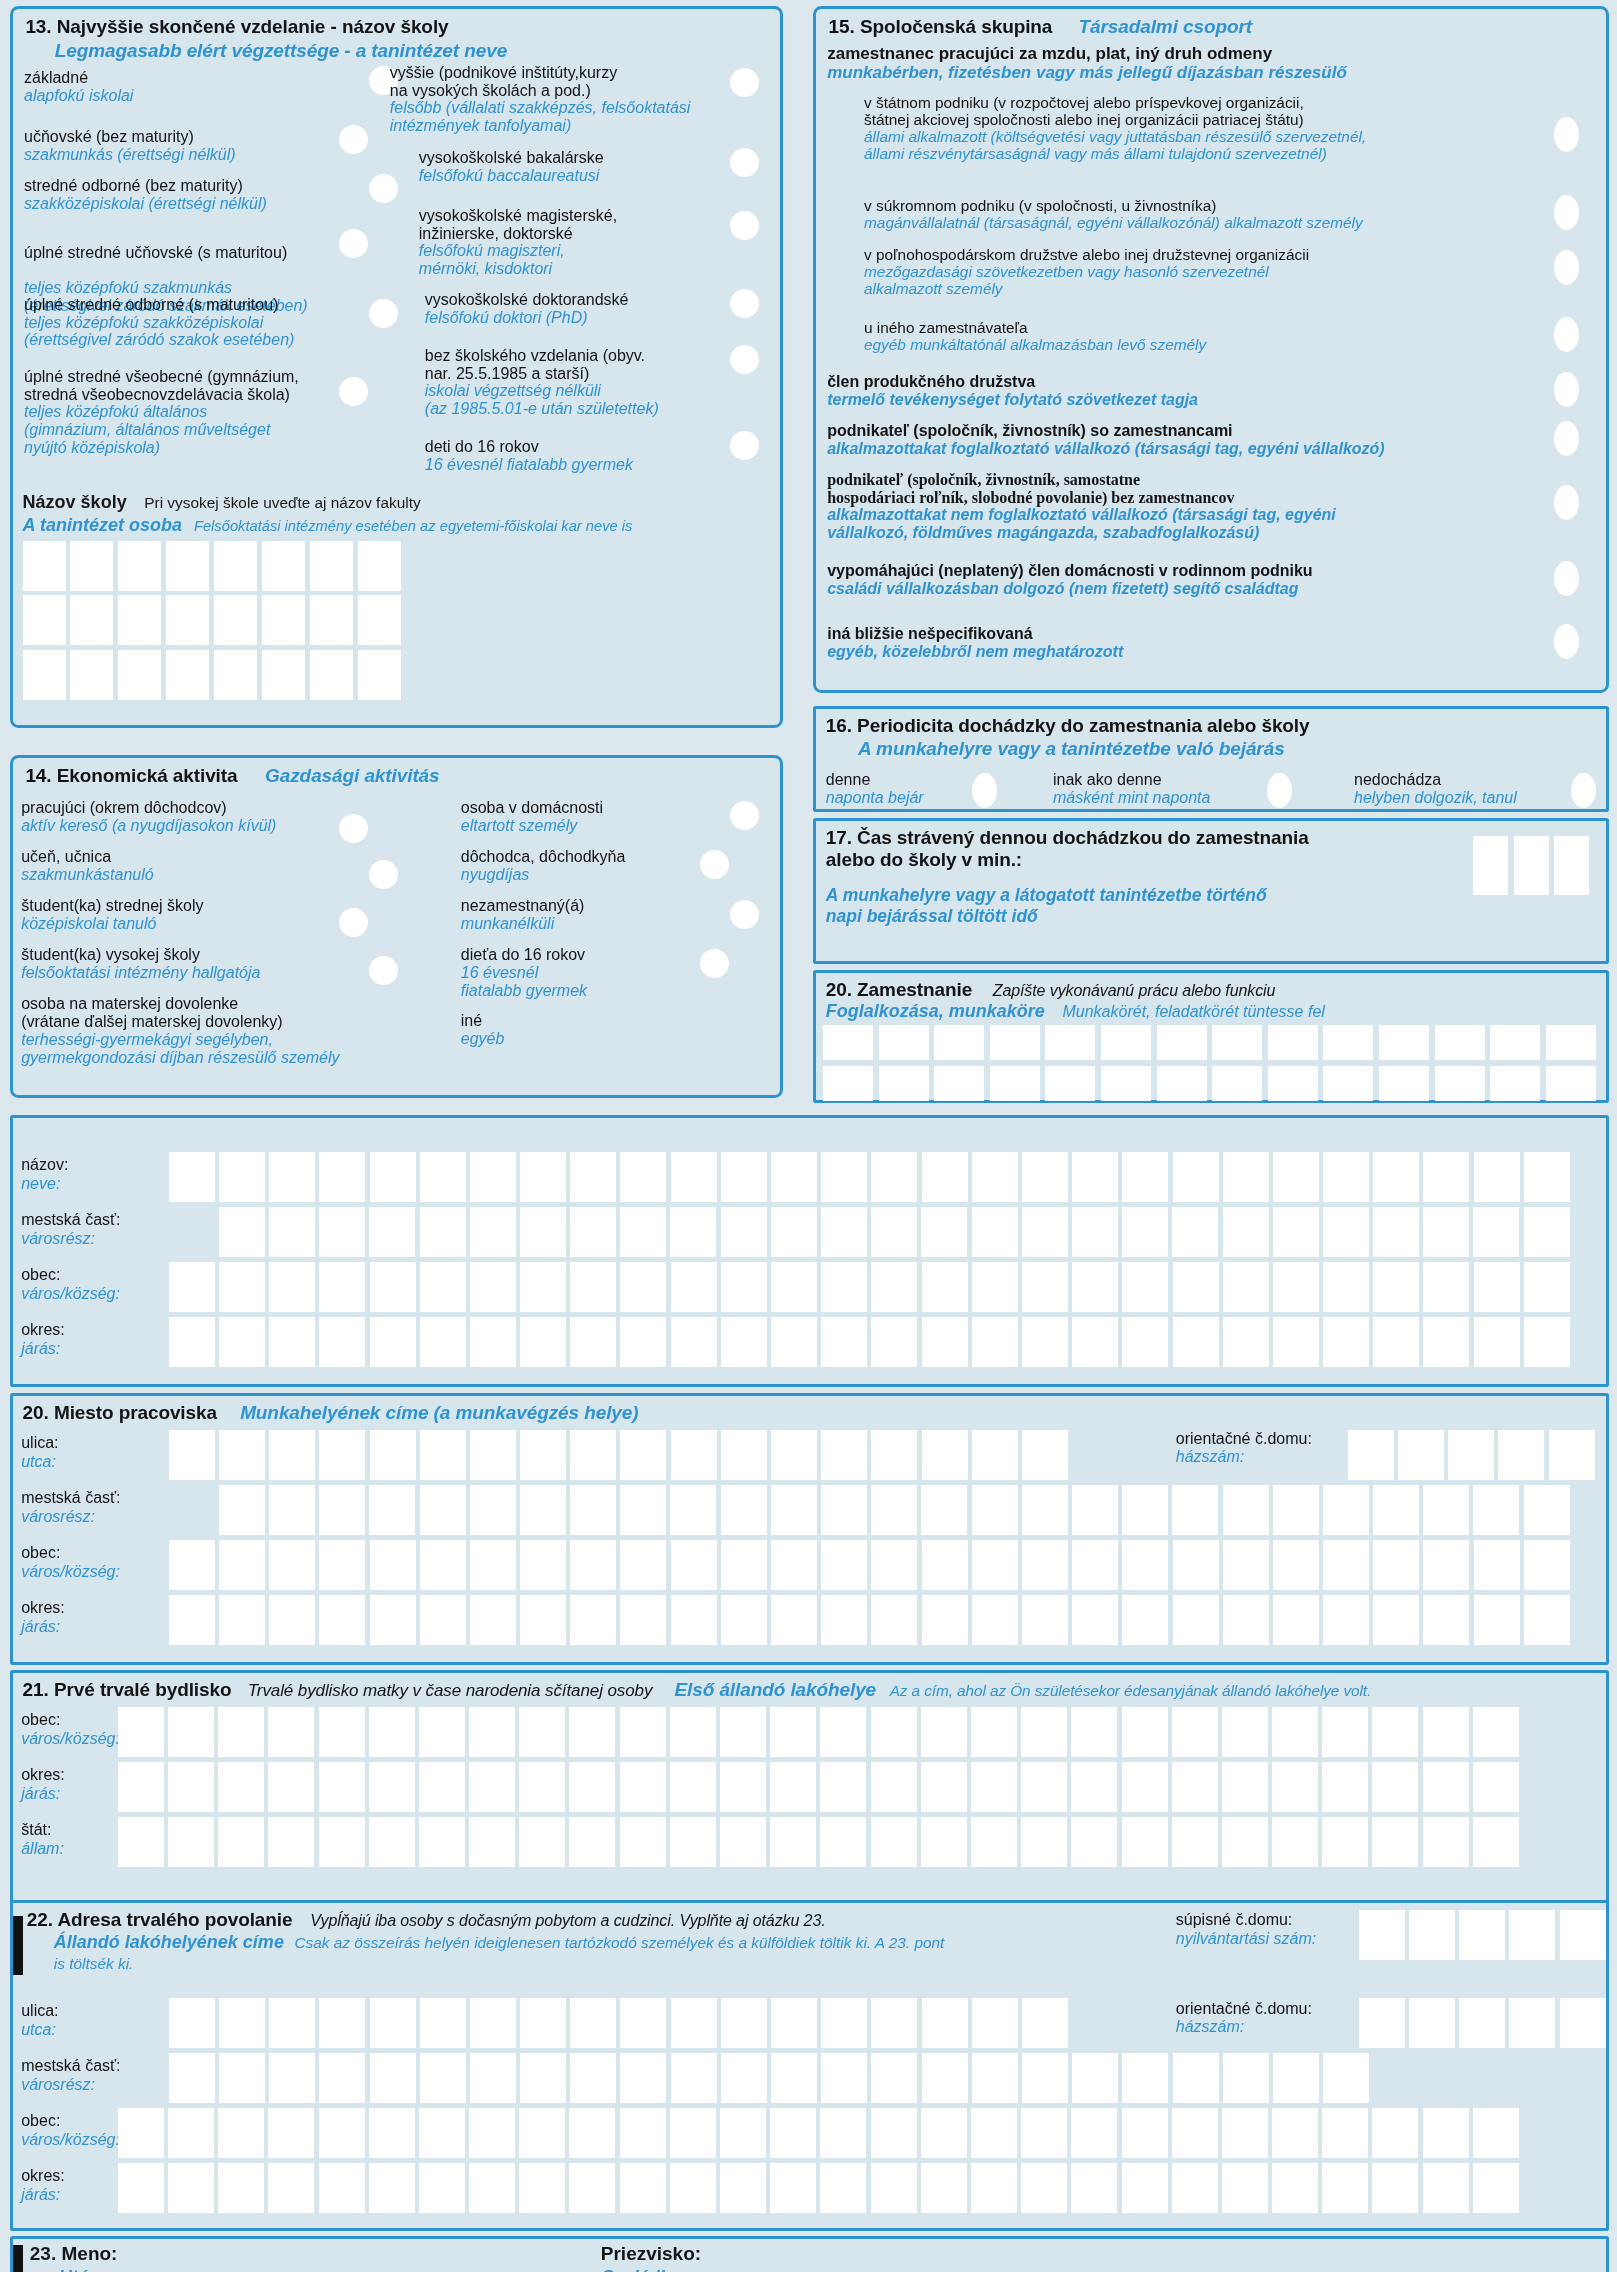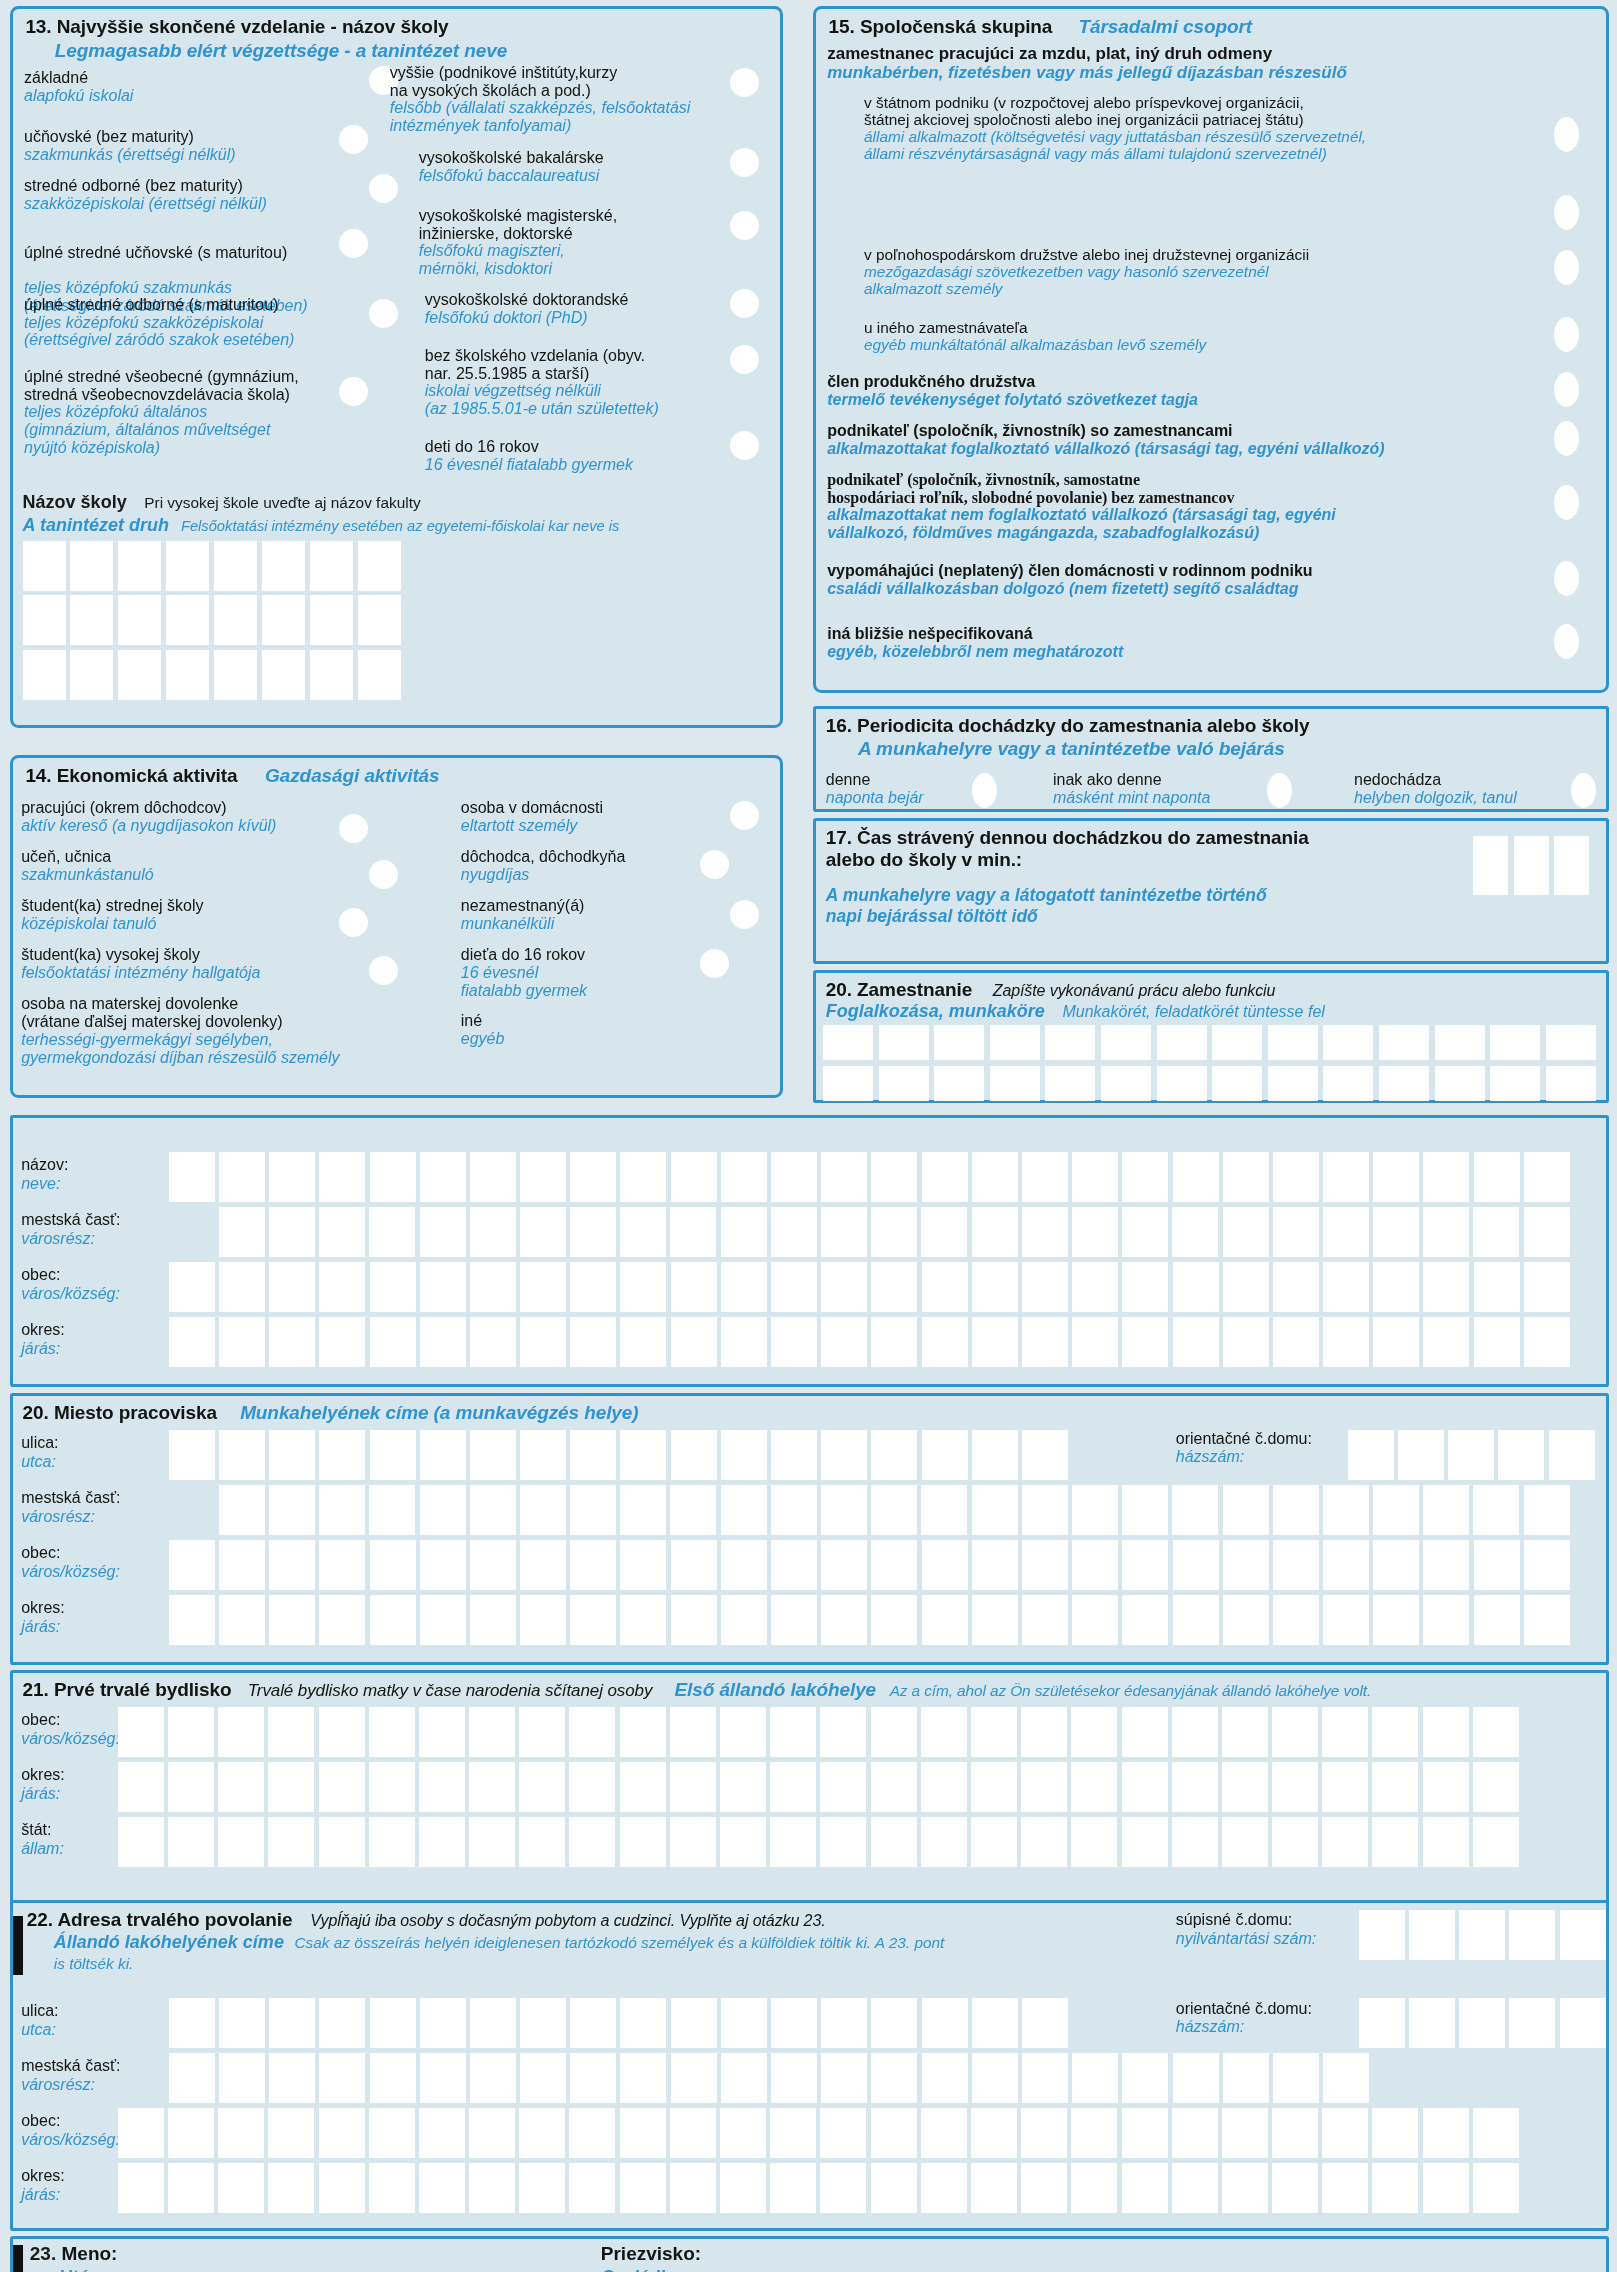--- a/index.html
+++ b/index.html
@@ -144,21 +144,21 @@
       <span class="sk">deti do 16 rokov</span>
       <span class="hu">16 évesnél fiatalabb gyermek</span>
     </div>
     <div class="bubble" style="left:717px; top:422px; width:29px; height:29px;"></div>
 
     <div style="position:absolute; left:9.8px; top:483px; font-size:18px;">
       <span class="b">Názov školy</span>
       <span style="font-size:15.4px; margin-left:12.6px;">Pri vysokej škole uveďte aj názov fakulty</span>
     </div>
     <div style="position:absolute; left:9.8px; top:506px; font-size:18px;">
-      <span class="hu b">A tanintézet druh</span>
+      <span class="hu b">A tanintézet osoba</span>
       <span class="hu" style="font-size:14.7px; margin-left:7px; font-weight:normal;">Felsőoktatási intézmény esetében az egyetemi-főiskolai kar neve is</span>
     </div>
 
     <div id="q13-cells" style="position:absolute; left:9.8px; top:532px;">
         <div style="display: flex; gap: 4.9px; margin-bottom: 4.9px;">
           <div style="width: 43px; height: 50px; background: rgb(255, 255, 255);"></div>
           <div style="width: 43px; height: 50px; background: rgb(255, 255, 255);"></div>
           <div style="width: 43px; height: 50px; background: rgb(255, 255, 255);"></div>
           <div style="width: 43px; height: 50px; background: rgb(255, 255, 255);"></div>
           <div style="width: 43px; height: 50px; background: rgb(255, 255, 255);"></div>
@@ -271,20 +271,24 @@
     </div>
 
     <div class="opt" style="left:48px; top:85px; width:687px; font-size:15.4px;">
       <span class="sk" style="white-space:pre-line;">v štátnom podniku (v rozpočtovej alebo príspevkovej organizácii,
 štátnej akciovej spoločnosti alebo inej organizácii patriacej štátu)</span>
       <span class="hu" style="white-space:pre-line;">állami alkalmazott (költségvetési vagy juttatásban részesülő szervezetnél,
 állami részvénytársaságnál vagy más állami tulajdonú szervezetnél)</span>
     </div>
     <div class="bubble" style="left:738px; top:108px; width:25px; height:35px;"></div>
 
+    <div class="opt" style="left:48px; top:188px; width:701px; font-size:15.4px;">
+      <span class="sk">v súkromnom podniku (v spoločnosti, u živnostníka)</span>
+      <span class="hu">magánvállalatnál (társaságnál, egyéni vállalkozónál) alkalmazott személy</span>
+    </div>
     <div class="bubble" style="left:738px; top:186px; width:25px; height:35px;"></div>
 
     <div class="opt" style="left:48px; top:237px; width:701px; font-size:15.4px;">
       <span class="sk">v poľnohospodárskom družstve alebo inej družstevnej organizácii</span>
       <span class="hu" style="white-space:pre-line;">mezőgazdasági szövetkezetben vagy hasonló szervezetnél
 alkalmazott  személy</span>
     </div>
     <div class="bubble" style="left:738px; top:241px; width:25px; height:35px;"></div>
 
     <div class="opt" style="left:48px; top:310px; width:701px; font-size:15.4px;">

